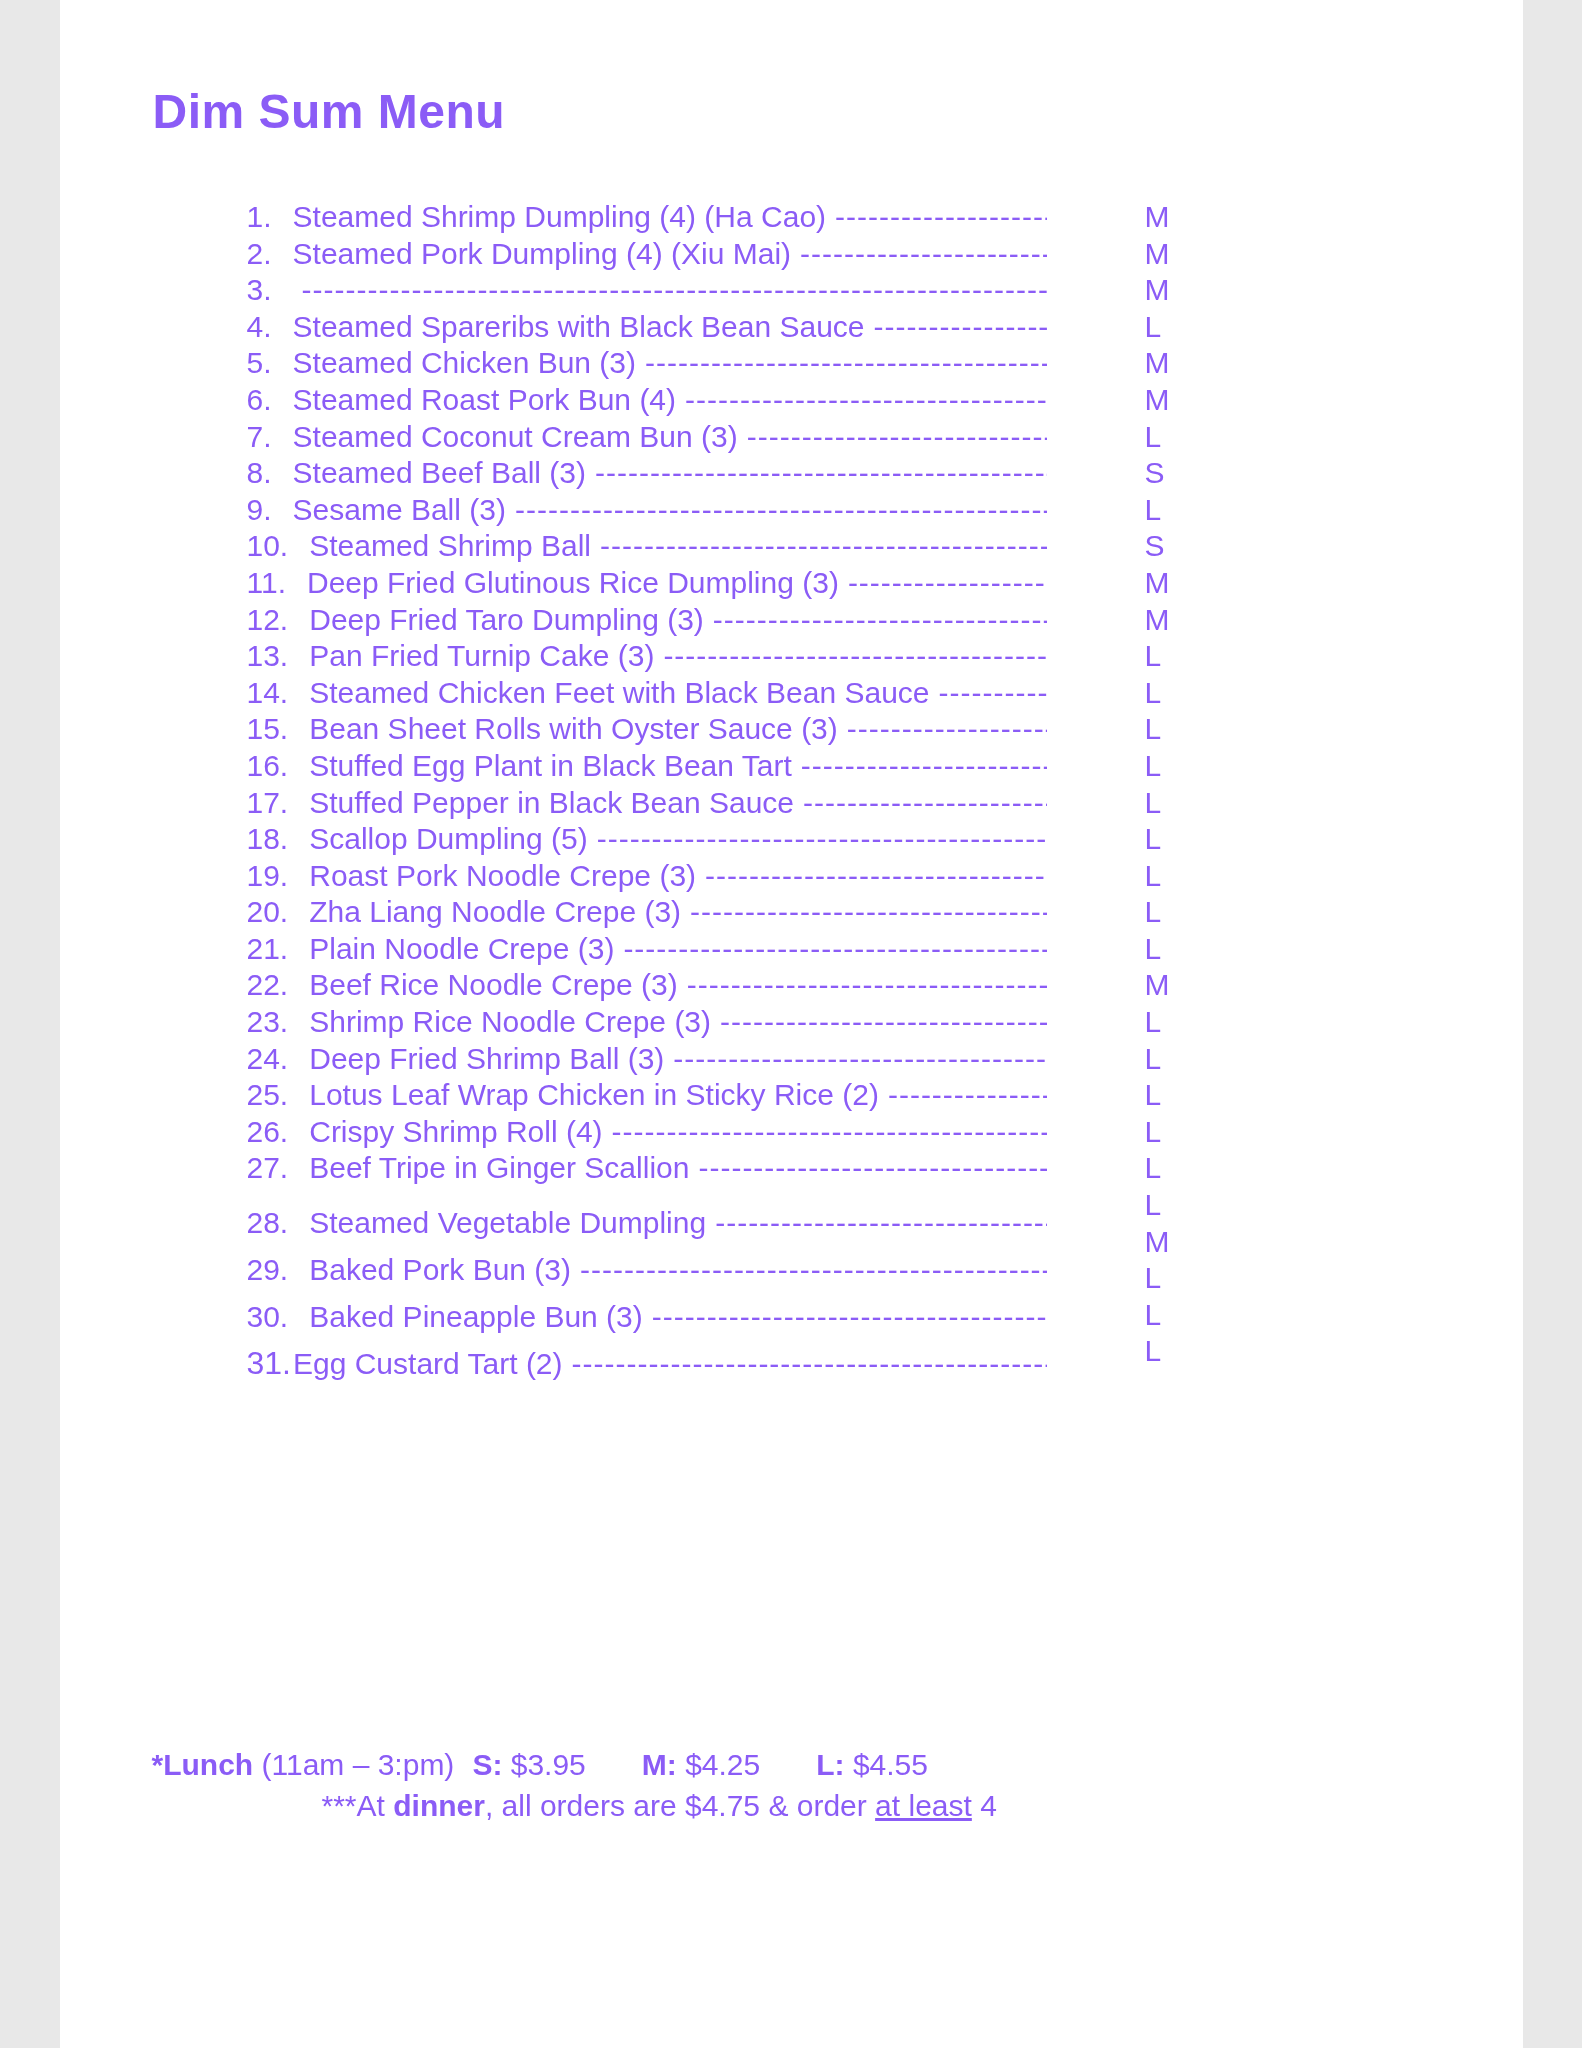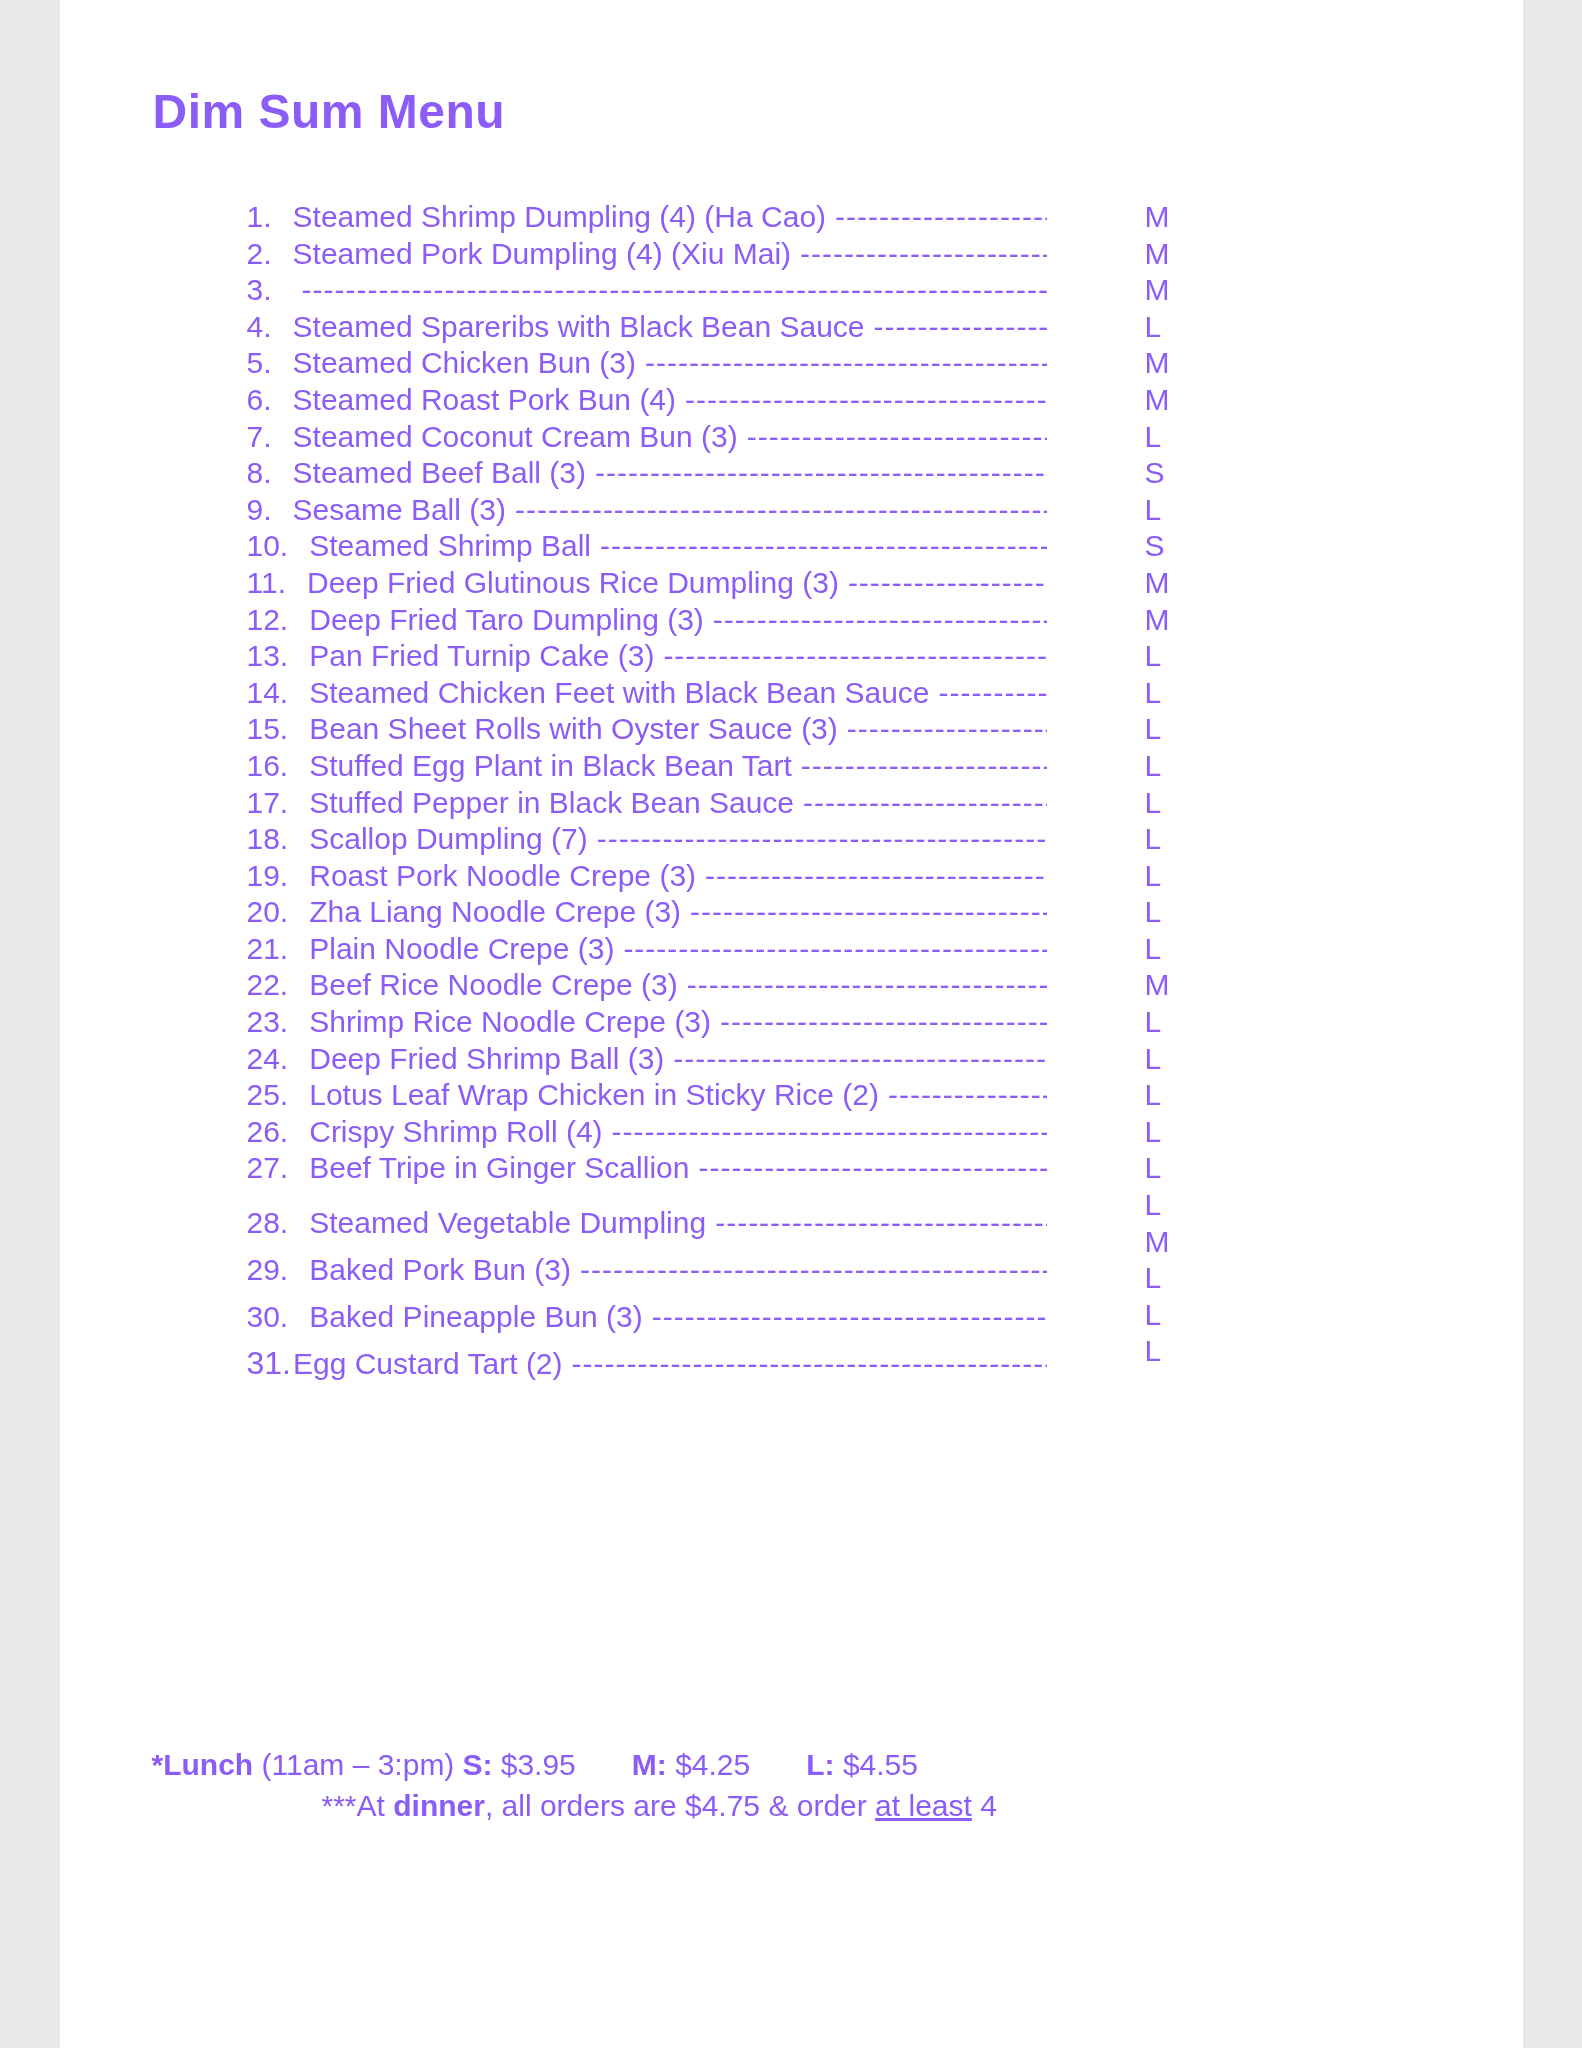--- a/index.html
+++ b/index.html
@@ -81,21 +81,21 @@
     left: 262px;
     top: 1786px;
     font-size: 30px;
     line-height: 40px;
     white-space: nowrap;
   }
   .b { font-weight: 700; }
   .u { text-decoration: underline; }
   .prices { display: inline; }
   .prices .pg { margin-left: 56px; }
-  .prices .pg:first-of-type { margin-left: 8px; }
+  .prices .pg:first-of-type { margin-left: 18px; }
 </style>
 </head>
 <body>
 
 <div class="page">
 
   <h1 class="title">Dim Sum Menu</h1>
 
   <div class="menu-list">
 
@@ -195,21 +195,21 @@
       </div>
 
       <div class="menu-row">
         <span class="num">17.</span>
         <span class="item-name">Stuffed Pepper in Black Bean Sauce</span>
         <span class="dashes">----------------------------------------------------------------------------------------------------</span>
       </div>
 
       <div class="menu-row">
         <span class="num">18.</span>
-        <span class="item-name">Scallop Dumpling (7)</span>
+        <span class="item-name">Scallop Dumpling (5)</span>
         <span class="dashes">----------------------------------------------------------------------------------------------------</span>
       </div>
 
       <div class="menu-row">
         <span class="num">19.</span>
         <span class="item-name">Roast Pork Noodle Crepe (3)</span>
         <span class="dashes">----------------------------------------------------------------------------------------------------</span>
       </div>
 
       <div class="menu-row">

